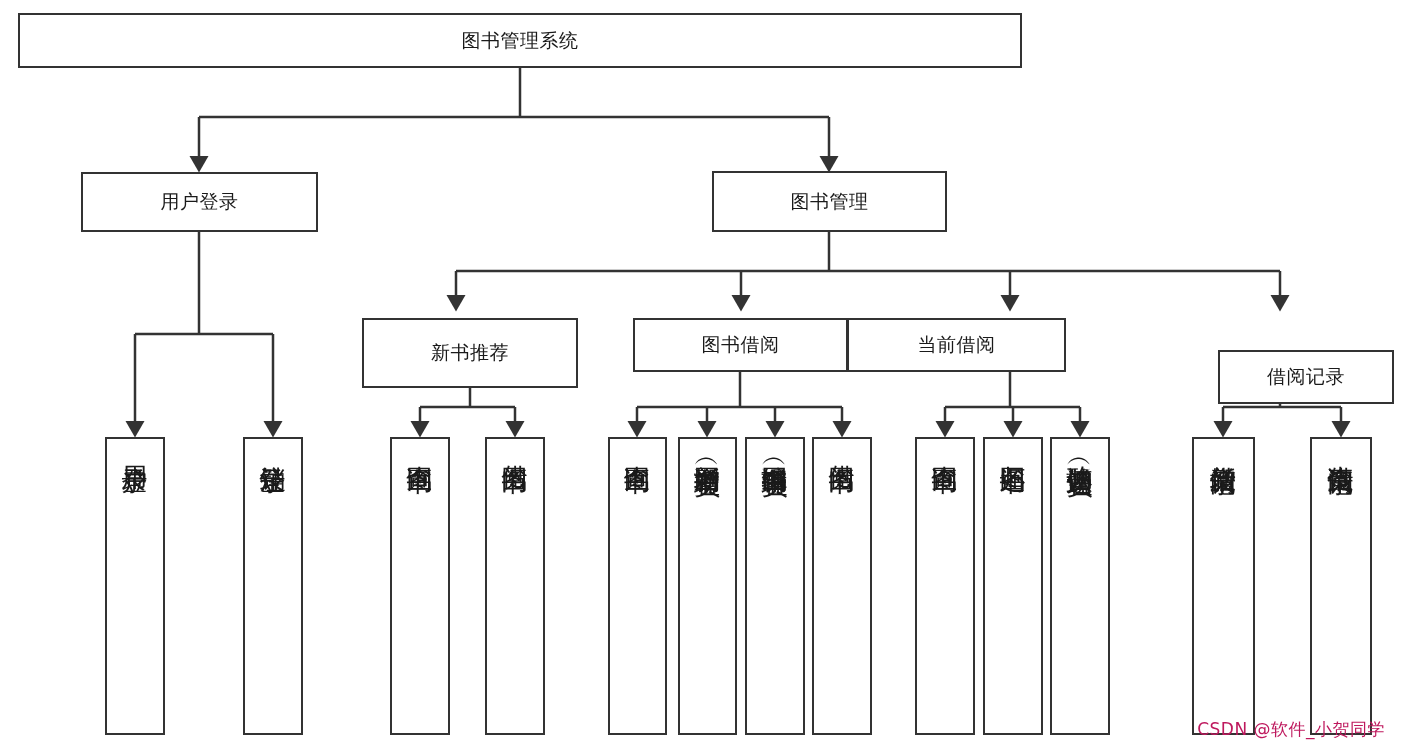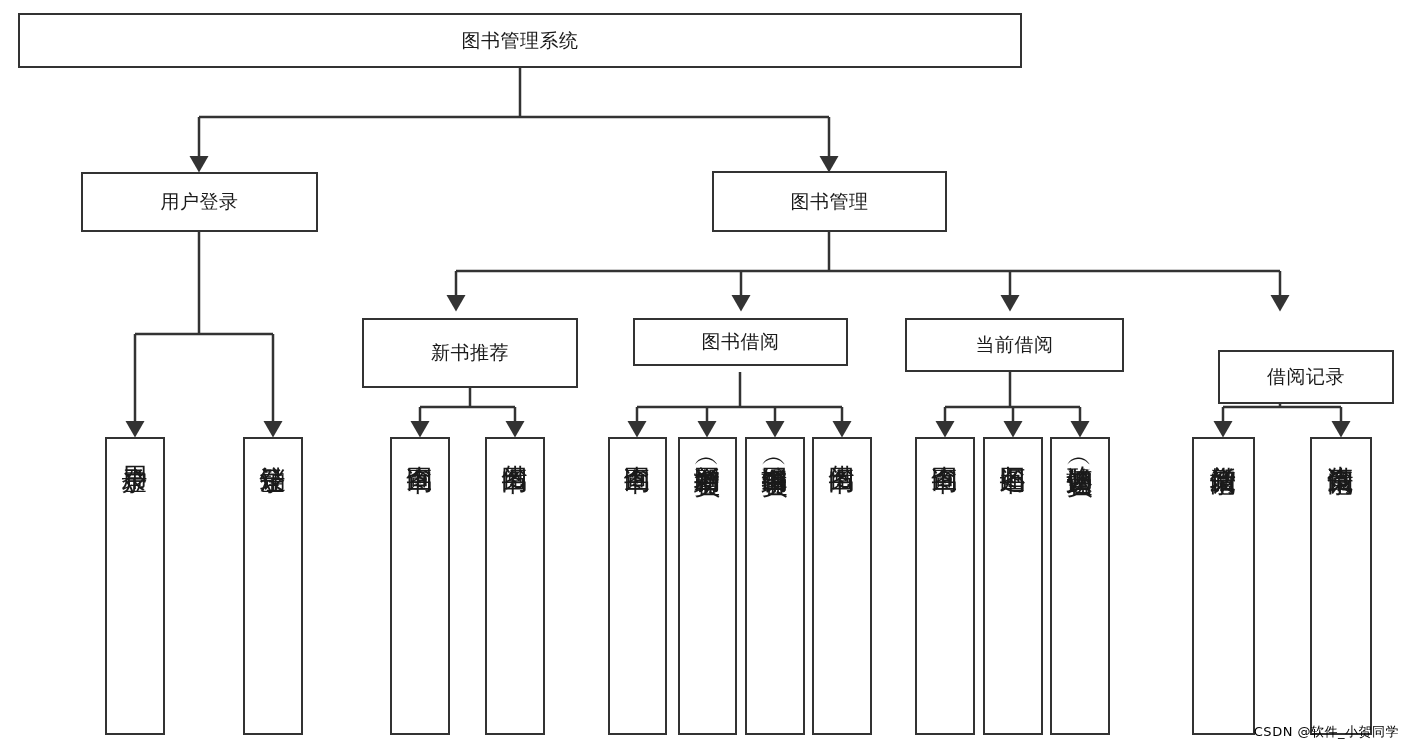--- a/index.html
+++ b/index.html
@@ -53,24 +53,24 @@
   }
   .node.vertical .label {
     writing-mode: vertical-rl;
     text-orientation: upright;
     font-size: 26px;
     line-height: 1.0;
     letter-spacing: 1px;
   }
   #watermark {
     position: absolute;
-    right: 6px;
+    right: 20px;
     bottom: 6px;
-    font-size: 13px;
-    color: #000000;
+    font-size: 17px;
+    color: #be185d;
     letter-spacing: 0.5px;
     white-space: nowrap;
   }
 </style>
 </head>
 <body>
 
 <div id="canvas">
 
   <svg id="edges" viewBox="0 0 1405 747" xmlns="http://www.w3.org/2000/svg">
@@ -143,25 +143,25 @@
   </div>
 
   <div class="node horizontal" style="left:712px; top:171px; width:235px; height:61px;">
     <span class="label">图书管理</span>
   </div>
 
   <div class="node horizontal" style="left:362px; top:318px; width:216px; height:70px;">
     <span class="label">新书推荐</span>
   </div>
 
-  <div class="node horizontal" style="left:633px; top:318px; width:215px; height:48px;">
+  <div class="node horizontal" style="left:633px; top:318px; width:215px; height:54px;">
     <span class="label">图书借阅</span>
   </div>
 
-  <div class="node horizontal" style="left:905px; top:318px; width:219px; height:54px;">
+  <div class="node horizontal" style="left:847px; top:318px; width:219px; height:54px;">
     <span class="label">当前借阅</span>
   </div>
 
   <div class="node horizontal" style="left:1218px; top:318px; width:176px; height:54px;margin-top:32px;">
     <span class="label">借阅记录</span>
   </div>
 
   <div class="node vertical" style="left:105px; top:437px; width:60px; height:298px;">
     <span class="label">用户登录</span>
   </div>

